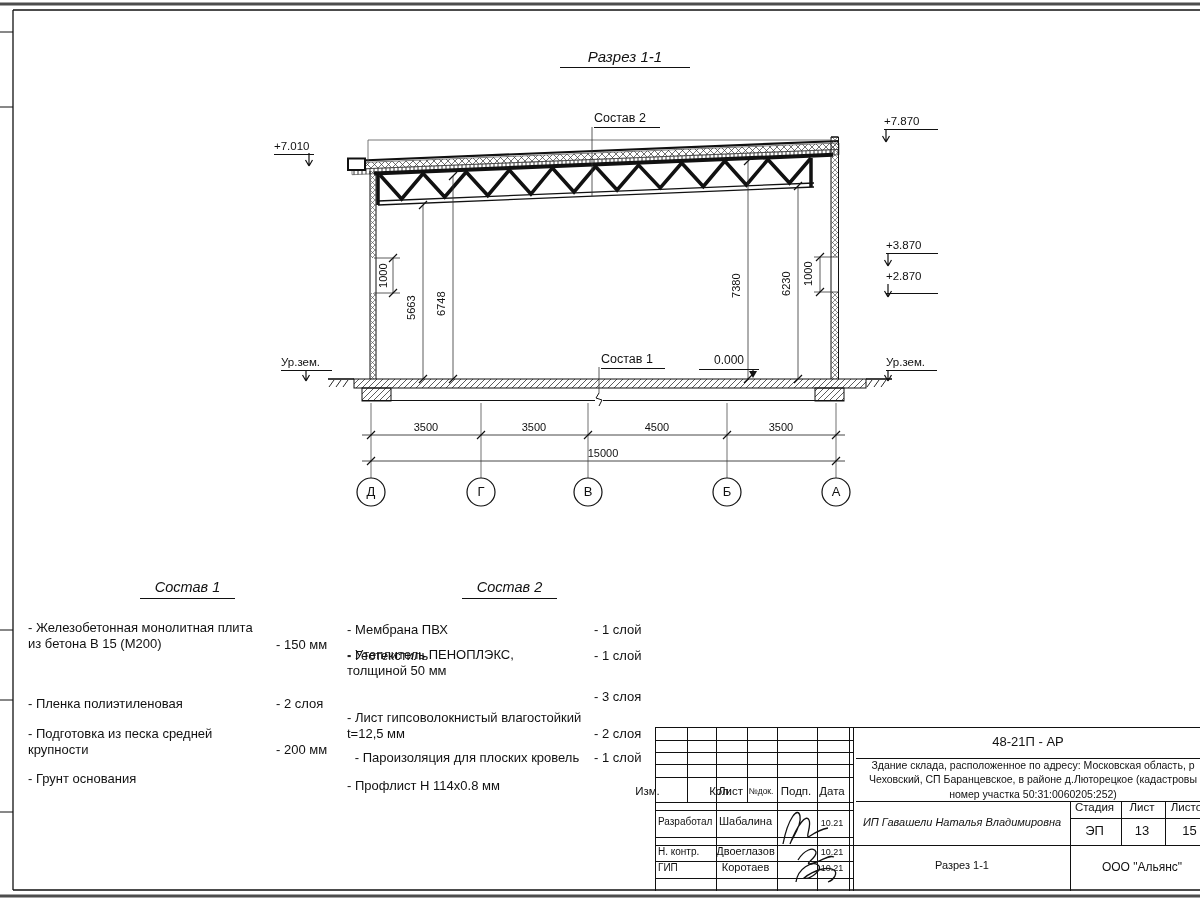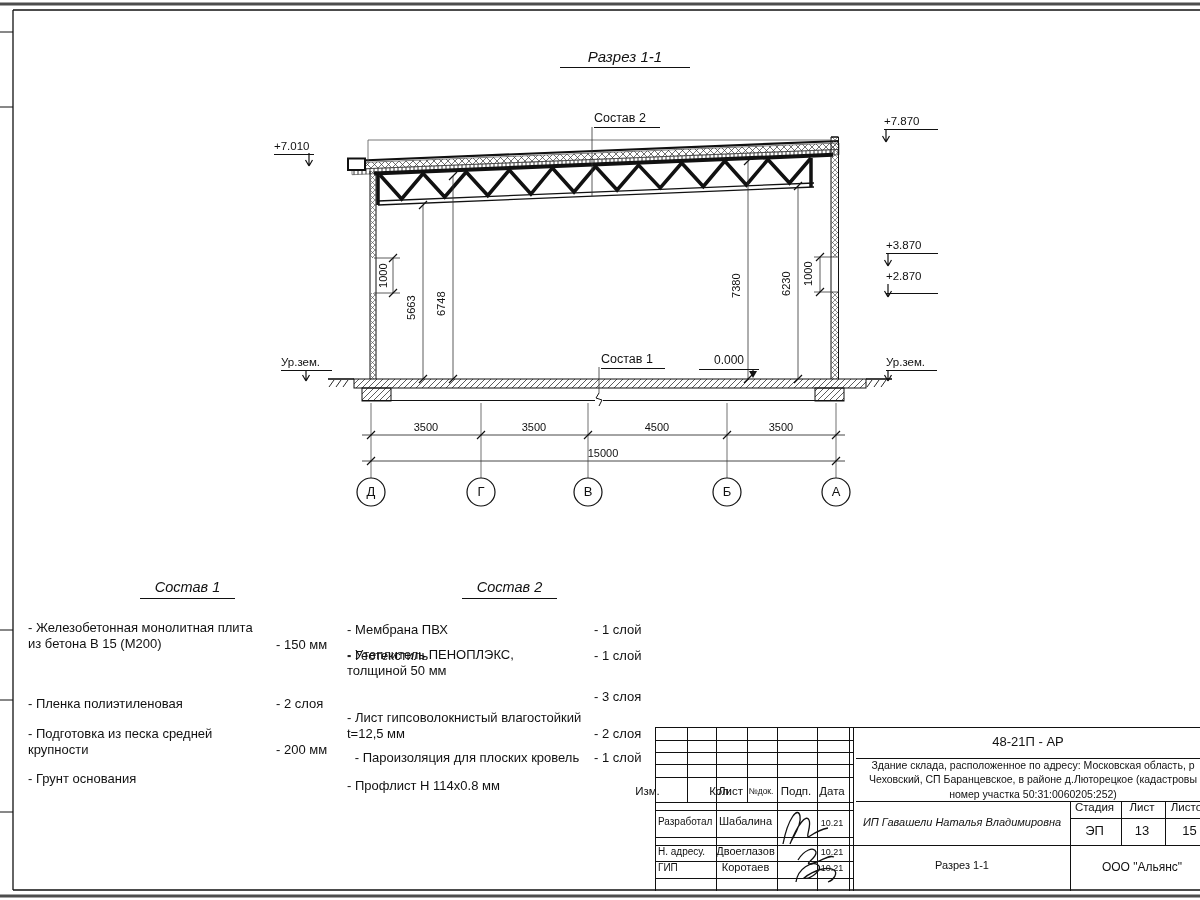--- a/index.html
+++ b/index.html
@@ -273,21 +273,21 @@
   <div class="tbt c" style="left:632px;top:781px;width:31px;font-size:11.5px;line-height:20px;">Изм.</div>
   <div class="tbt c" style="left:686px;top:781px;width:29px;font-size:11.5px;line-height:20px;margin-left:20px;">Кол.</div>
   <div class="tbt c" style="left:715px;top:781px;width:31px;font-size:11.5px;line-height:20px;">Лист</div>
   <div class="tbt c" style="left:746px;top:781px;width:30px;font-size:8.5px;line-height:20px;">№док.</div>
   <div class="tbt c" style="left:776px;top:781px;width:40px;font-size:11.5px;line-height:20px;">Подп.</div>
   <div class="tbt c" style="left:816px;top:781px;width:32px;font-size:11.5px;line-height:20px;">Дата</div>
 
   <div class="tbt" style="left:658px;top:816px;font-size:10px;">Разработал</div>
   <div class="tbt c" style="left:715px;top:815px;width:61px;font-size:11px;">Шабалина</div>
   <div class="tbt c" style="left:816px;top:818px;width:32px;font-size:9px;">10.21</div>
-  <div class="tbt" style="left:658px;top:846px;font-size:10px;">Н. адресу.</div>
+  <div class="tbt" style="left:658px;top:846px;font-size:10px;">Н. контр.</div>
   <div class="tbt c" style="left:715px;top:845px;width:61px;font-size:11px;">Двоеглазов</div>
   <div class="tbt c" style="left:816px;top:847px;width:32px;font-size:9px;">10.21</div>
   <div class="tbt" style="left:658px;top:862px;font-size:10px;">ГИП</div>
   <div class="tbt c" style="left:715px;top:861px;width:61px;font-size:11px;">Коротаев</div>
   <div class="tbt c" style="left:816px;top:863px;width:32px;font-size:9px;">10.21</div>
 
   <div class="tbt c it" style="left:857px;top:816px;width:210px;font-size:11px;">ИП Гавашели Наталья Владимировна</div>
   <div class="tbt c" style="left:1069px;top:801px;width:51px;font-size:11.5px;">Стадия</div>
   <div class="tbt c" style="left:1120px;top:801px;width:44px;font-size:11.5px;">Лист</div>
   <div class="tbt c" style="left:1164px;top:801px;width:51px;font-size:11.5px;">Листов</div>

